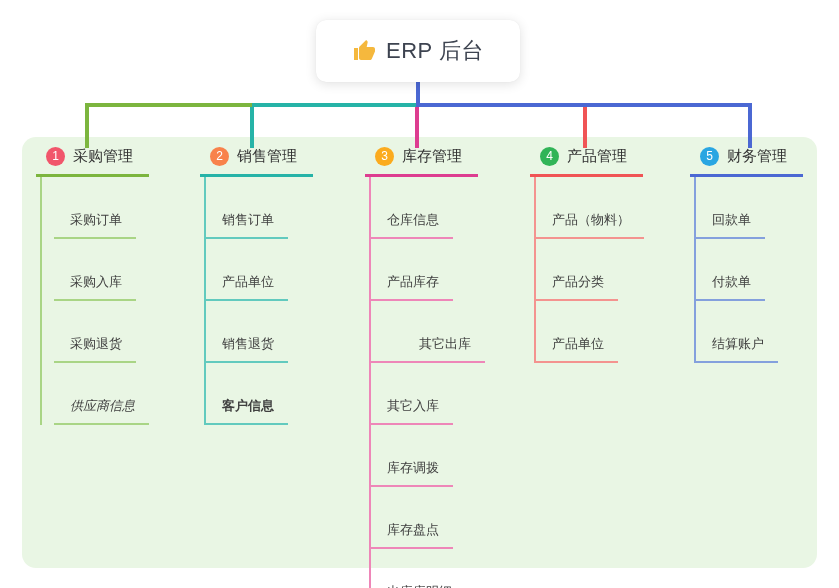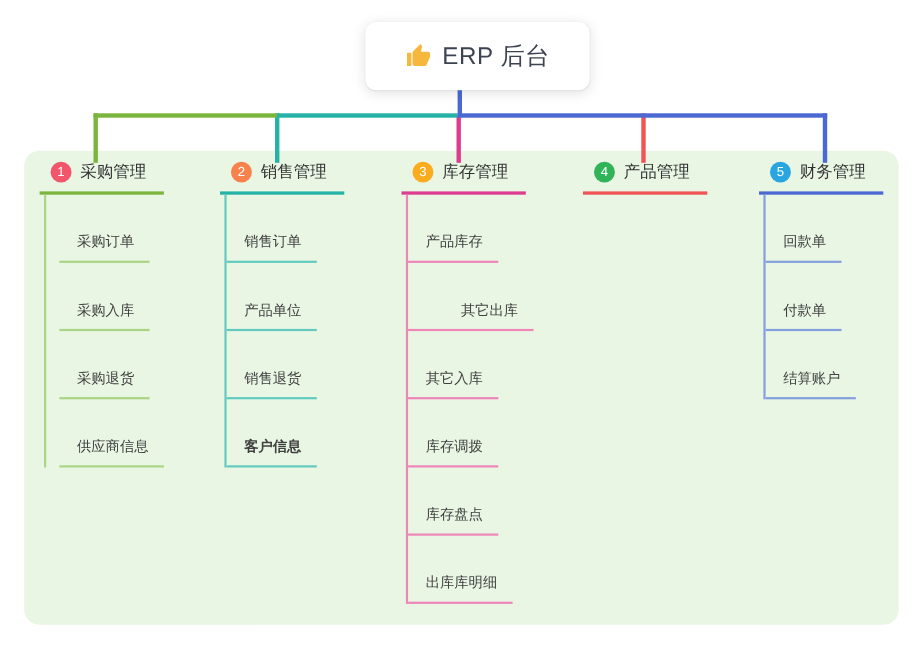--- a/index.html
+++ b/index.html
@@ -4,21 +4,21 @@
 <style>
   html,body { margin:0; padding:0; background:#ffffff; }
   body { font-family: "Liberation Sans", "DejaVu Sans", sans-serif; }
   #canvas { position:relative; width:839px; height:588px; background:#ffffff; overflow:hidden; }
 
   
   .panel { position:absolute; left:22px; top:137px; width:795px; height:431px;
            background:#e9f6e4; border-radius:14px; }
 
   
-  .root-node { position:absolute; left:332px; top:20px; width:204px; height:62px;
+  .root-node { position:absolute; left:316px; top:20px; width:204px; height:62px;
                background:#ffffff; border-radius:10px;
                box-shadow:0 2px 12px rgba(0,0,0,0.12), 0 0 1px rgba(0,0,0,0.08);
                display:flex; align-items:center; justify-content:center; gap:10px;
                z-index:5; }
   .root-node .label { font-size:22px; color:#3d4350; letter-spacing:0.5px; }
   .root-node svg { display:block; }
 
   
   .line { position:absolute; }
   .v { width:4px; }
@@ -74,21 +74,21 @@
     <div class="children" style="border-left-color: rgb(169, 213, 133); padding-left: 12px;">
       <div class="child" style="border-bottom-color: rgb(169, 213, 133);">
         <span class="child-label">采购订单</span>
         </div>
       <div class="child" style="border-bottom-color: rgb(169, 213, 133);">
         <span class="child-label">采购入库</span>
         </div>
       <div class="child" style="border-bottom-color: rgb(169, 213, 133);">
         <span class="child-label">采购退货</span>
         </div>
-      <div class="child" style="border-bottom-color: rgb(169, 213, 133);">
+      <div class="child" style="border-bottom-color: rgb(169, 213, 133); font-style: italic;">
         <span class="child-label">供应商信息</span>
         </div>
     </div>
   </div>
 
   <div class="branch" style="left:200px;">
     <div class="branch-head" style="border-bottom-color: rgb(38, 179, 167);">
       <span class="badge" style="background-color: rgb(248, 130, 75);">2</span>
       <span class="branch-label">销售管理</span>
     </div>
@@ -108,20 +108,23 @@
     </div>
   </div>
 
   <div class="branch" style="left:365px;">
     <div class="branch-head" style="border-bottom-color: rgb(221, 61, 144);">
       <span class="badge" style="background-color: rgb(251, 171, 30);">3</span>
       <span class="branch-label">库存管理</span>
     </div>
     <div class="children" style="border-left-color: rgb(238, 134, 184);">
       <div class="child" style="border-bottom-color: rgb(238, 134, 184);">
+        <span class="child-label">仓库信息</span>
+        </div>
+      <div class="child" style="border-bottom-color: rgb(238, 134, 184);">
         <span class="child-label">产品库存</span>
         </div>
       <div class="child" style="border-bottom-color: rgb(238, 134, 184); padding-left: 48px;">
         <span class="child-label">其它出库</span>
         </div>
       <div class="child" style="border-bottom-color: rgb(238, 134, 184);">
         <span class="child-label">其它入库</span>
         </div>
       <div class="child" style="border-bottom-color: rgb(238, 134, 184);">
         <span class="child-label">库存调拨</span>
@@ -133,20 +136,31 @@
         <span class="child-label">出库库明细</span>
         </div>
     </div>
   </div>
 
   <div class="branch" style="left:530px;">
     <div class="branch-head" style="border-bottom-color: rgb(240, 84, 85);">
       <span class="badge" style="background-color: rgb(49, 180, 87);">4</span>
       <span class="branch-label">产品管理</span>
     </div>
+    <div class="children" style="border-left-color: rgb(244, 147, 143);">
+      <div class="child" style="border-bottom-color: rgb(244, 147, 143);">
+        <span class="child-label">产品（物料）</span>
+        </div>
+      <div class="child" style="border-bottom-color: rgb(244, 147, 143);">
+        <span class="child-label">产品分类</span>
+        </div>
+      <div class="child" style="border-bottom-color: rgb(244, 147, 143);">
+        <span class="child-label">产品单位</span>
+        </div>
+    </div>
   </div>
 
   <div class="branch" style="left:690px;">
     <div class="branch-head" style="border-bottom-color: rgb(75, 104, 211);">
       <span class="badge" style="background-color: rgb(41, 166, 226);">5</span>
       <span class="branch-label">财务管理</span>
     </div>
     <div class="children" style="border-left-color: rgb(132, 160, 221);">
       <div class="child" style="border-bottom-color: rgb(132, 160, 221);">
         <span class="child-label">回款单</span>

